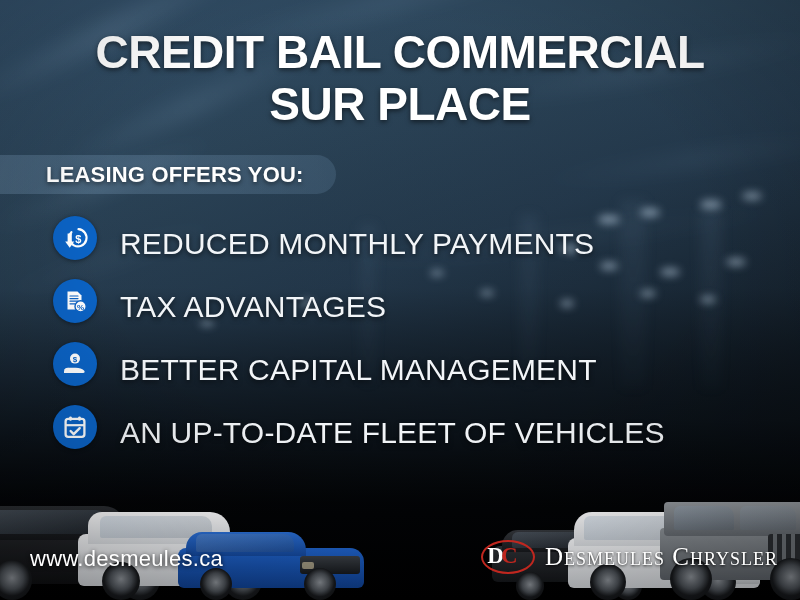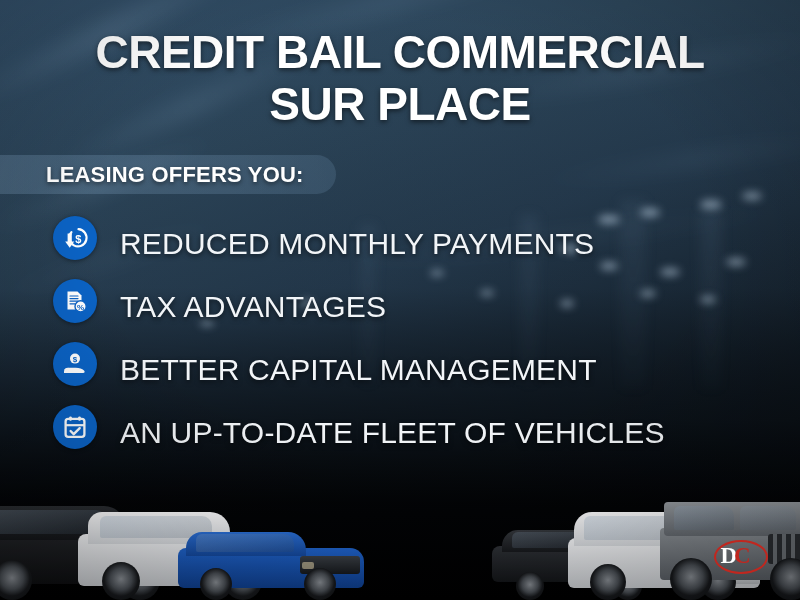--- a/index.html
+++ b/index.html
@@ -362,22 +362,24 @@
       <div class="glass" style="left:80px; bottom:70px; width:56px; height:24px; opacity:.35;"></div>
       <div class="grille" style="left:108px; bottom:36px; width:52px; height:30px; background:repeating-linear-gradient(90deg,#2a2d31 0 5px,#6c7176 5px 9px);"></div>
       <div class="wheel" style="left:10px; width:42px; height:42px;"></div>
       <div class="wheel" style="left:110px; width:42px; height:42px;"></div>
     </div>
 
   </div>
 
   <div class="vignette"></div>
 
+  <div class="url">www.desmeules.ca</div>
 
   <div class="logo">
     <span class="mono">
       <span class="ring"></span>
       <span class="dd">D</span>
       <span class="cc">C</span>
     </span>
+    <span class="wordmark">Desmeules Chrysler</span>
   </div>
 
 </div>
 
 </body></html>

